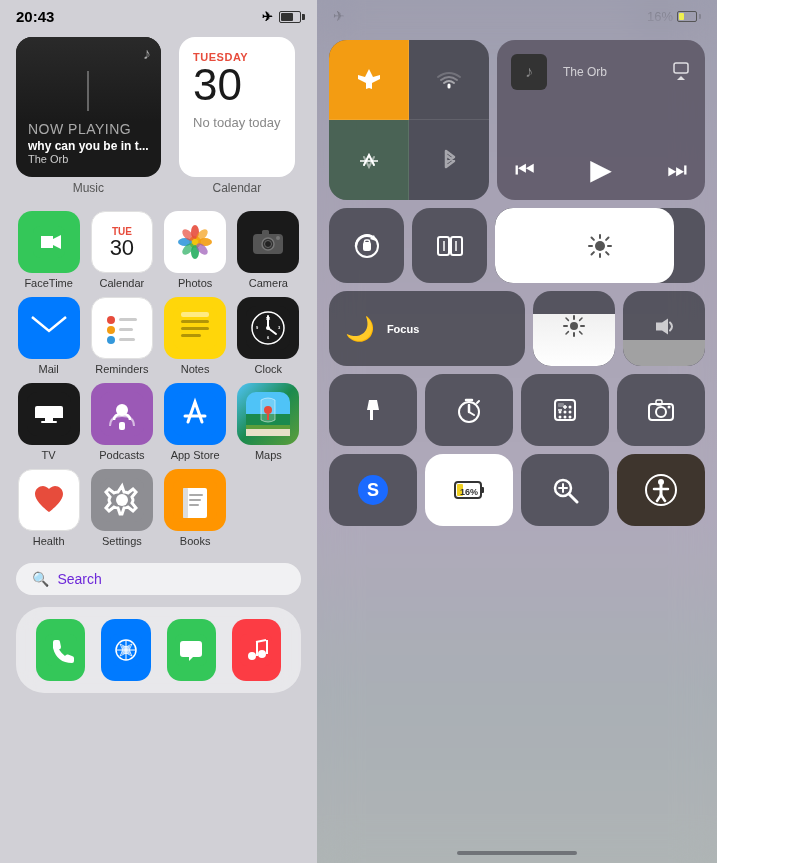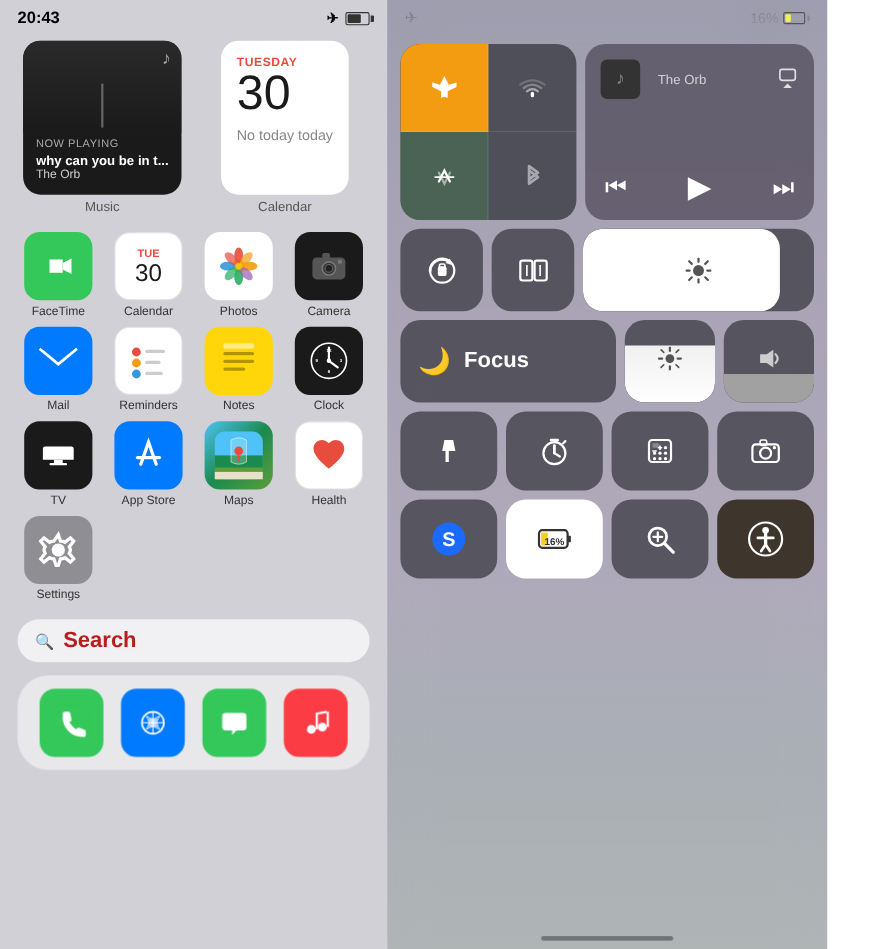--- a/index.html
+++ b/index.html
@@ -6,21 +6,21 @@
     body {
       width: 800px;
       height: 863px;
       display: flex;
       font-family: -apple-system, 'SF Pro Display', 'Helvetica Neue', sans-serif;
       overflow: hidden;
     }
 
     
     .left-panel {
-      width: 352px;
+      width: 317px;
       height: 863px;
       background: #d1d0d6;
       display: flex;
       flex-direction: column;
       align-items: center;
       position: relative;
       overflow: hidden;
     }
 
     .status-bar {
@@ -100,21 +100,21 @@
 
     .music-note {
       position: absolute;
       top: 8px;
       right: 10px;
       font-size: 16px;
       color: #aaa;
     }
 
     .now-playing-label {
-      font-size: 10px;
+      font-size: 14px;
       color: #aaa;
       text-transform: uppercase;
       letter-spacing: 0.5px;
       margin-bottom: 2px;
     }
 
     .music-title {
       font-size: 12px;
       font-weight: 600;
       color: white;
@@ -231,23 +231,22 @@
       border-radius: 20px;
       padding: 8px 16px;
       display: flex;
       align-items: center;
       gap: 8px;
       margin: 8px 16px 4px;
       width: calc(100% - 32px);
     }
 
     .search-text {
-      font-size: 20px;
-      color: #b91c1c;
-      font-weight: bold;
+      font-size: 14px;
+      color: #6d28d9;
     }
 
     
     .dock {
       background: rgba(255,255,255,0.5);
       backdrop-filter: blur(10px);
       border-radius: 28px;
       padding: 12px 20px;
       display: flex;
       gap: 16px;
@@ -476,21 +475,21 @@
       padding: 0 16px;
       cursor: pointer;
     }
 
     .focus-moon {
       font-size: 24px;
       color: white;
     }
 
     .focus-label {
-      font-size: 20px;
+      font-size: 11px;
       font-weight: 600;
       color: white;
     }
 
     .cc-brightness {
       flex: 1;
       height: 75px;
       background: rgba(70,70,80,0.85);
       border-radius: 18px;
       display: flex;
@@ -821,20 +820,32 @@
           <rect width="44" height="44" fill="#1a1a1a" rx="10"></rect>
           <text x="22" y="27" fill="white" font-size="18" text-anchor="middle" font-weight="bold"></text>
           <path d="M8 26 L36 26 L36 16 Q36 14 34 14 L10 14 Q8 14 8 16 Z" fill="white"></path>
           <rect x="18" y="26" width="8" height="3" fill="white"></rect>
           <rect x="14" y="29" width="16" height="2" rx="1" fill="white"></rect>
         </svg>
       </div>
       <span class="app-label">TV</span>
     </div>
 
+    <div class="app-item">
+      <div class="app-icon icon-podcasts">
+        <svg width="44" height="44" viewBox="0 0 44 44">
+          <rect width="44" height="44" fill="#9b59b6" rx="10"></rect>
+          <circle cx="22" cy="18" r="6" fill="white"></circle>
+          <path d="M14 28 Q14 22 22 22 Q30 22 30 28" stroke="white" stroke-width="2.5" fill="none"></path>
+          <path d="M10 34 Q10 24 22 24 Q34 24 34 34" stroke="white" stroke-width="2" fill="none" opacity="0.6"></path>
+          <rect x="19" y="30" width="6" height="8" rx="2" fill="white"></rect>
+        </svg>
+      </div>
+      <span class="app-label">Podcasts</span>
+    </div>
 
     <div class="app-item">
       <div class="app-icon icon-appstore">
         <svg width="44" height="44" viewBox="0 0 44 44">
           <rect width="44" height="44" fill="#007aff" rx="10"></rect>
           <path d="M22 8 L26 18 L36 18 L28 24 L31 34 L22 28 L13 34 L16 24 L8 18 L18 18 Z" fill="none"></path>
           <path d="M15 30 L22 10 L29 30" stroke="white" stroke-width="3" fill="none" stroke-linecap="round"></path>
           <line x1="12" y1="24" x2="32" y2="24" stroke="white" stroke-width="3" stroke-linecap="round"></line>
         </svg>
       </div>
@@ -871,20 +882,33 @@
       <div class="app-icon icon-settings">
         <svg width="44" height="44" viewBox="0 0 44 44">
           <rect width="44" height="44" fill="#8e8e93" rx="10"></rect>
           <circle cx="22" cy="22" r="6" fill="white" stroke="#8e8e93" stroke-width="0"></circle>
           <path d="M22 8 L24 14 Q26 14 28 15 L33 11 L36 14 L32 19 Q33 21 33 22 Q33 23 32 25 L36 30 L33 33 L28 29 Q26 30 24 30 L22 36 L20 36 L18 30 Q16 30 14 29 L9 33 L6 30 L10 25 Q9 23 9 22 Q9 21 10 19 L6 14 L9 11 L14 15 Q16 14 18 14 Z" fill="none" stroke="white" stroke-width="3"></path>
         </svg>
       </div>
       <span class="app-label">Settings</span>
     </div>
 
+    <div class="app-item">
+      <div class="app-icon icon-books">
+        <svg width="44" height="44" viewBox="0 0 44 44">
+          <rect width="44" height="44" fill="#ff9500" rx="10"></rect>
+          <rect x="10" y="10" width="24" height="30" rx="2" fill="white"></rect>
+          <rect x="10" y="10" width="5" height="30" rx="1" fill="#ddd"></rect>
+          <rect x="16" y="16" width="14" height="2" rx="1" fill="#aaa"></rect>
+          <rect x="16" y="21" width="12" height="2" rx="1" fill="#aaa"></rect>
+          <rect x="16" y="26" width="10" height="2" rx="1" fill="#aaa"></rect>
+        </svg>
+      </div>
+      <span class="app-label">Books</span>
+    </div>
 
   </div>
 
   <div class="search-bar">
     <span style="color:#888; font-size:14px;">🔍</span>
     <span class="search-text">Search</span>
   </div>
 
   <div class="dock">
     <div class="dock-icon icon-phone">

